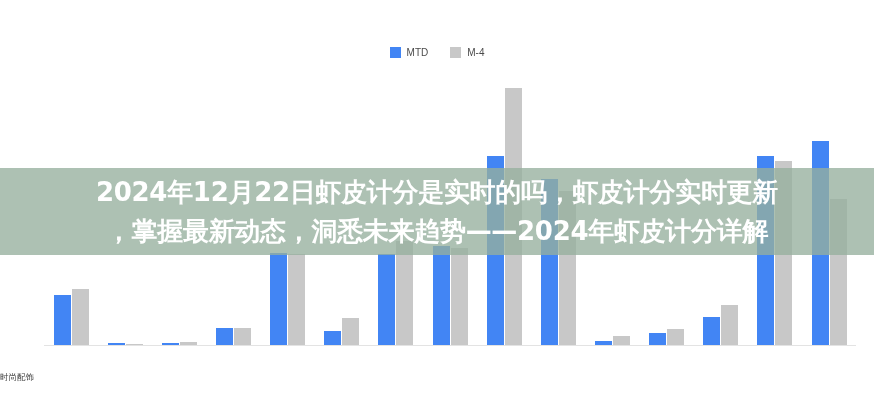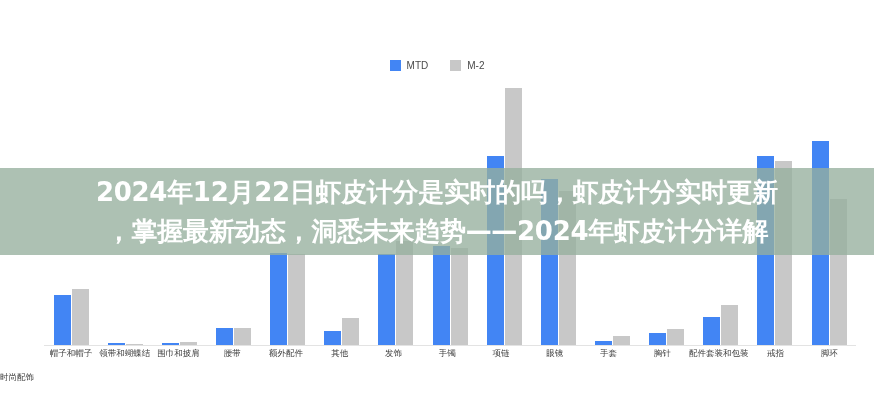--- a/index.html
+++ b/index.html
@@ -33,21 +33,21 @@
     font-size: 15px;
     font-weight: bold;
     color: #2b2b2b;
     letter-spacing: 0.5px;
   }
 
   
   .legend {
     position: absolute;
     left: 0;
-    top: 60px;
+    top: 47px;
     width: 874px;
     display: flex;
     justify-content: center;
     align-items: flex-start;
     gap: 22px;
   }
   .legend-item {
     display: flex;
     align-items: center;
     gap: 6px;
@@ -160,21 +160,21 @@
 <div id="chart-root">
 
 
   <div class="legend">
     <div class="legend-item">
       <span class="legend-swatch" style="background:#4285f4"></span>
       <span class="legend-label">MTD</span>
     </div>
     <div class="legend-item">
       <span class="legend-swatch" style="background:#c8c8c8"></span>
-      <span class="legend-label">M-2</span>
+      <span class="legend-label">M-4</span>
     </div>
   </div>
 
   <div class="plot-area">
     <div class="bar-groups" id="bar-groups">
         <div class="bar-group">
           <div class="bar bar-mtd" style="height: 51px;"></div>
           <div class="bar bar-prev" style="height: 57px;"></div>
         </div>
         <div class="bar-group">
@@ -230,37 +230,20 @@
           <div class="bar bar-prev" style="height: 185px;"></div>
         </div>
         <div class="bar-group">
           <div class="bar bar-mtd" style="height: 205px;"></div>
           <div class="bar bar-prev" style="height: 147px;"></div>
         </div>
       </div>
     <div class="plot-baseline"></div>
   </div>
 
-  <div class="xlabels" id="xlabels">
-      <div class="xlabel">帽子和帽子</div>
-      <div class="xlabel">领带和蝴蝶结</div>
-      <div class="xlabel">围巾和披肩</div>
-      <div class="xlabel">腰带</div>
-      <div class="xlabel">额外配件</div>
-      <div class="xlabel">其他</div>
-      <div class="xlabel">发饰</div>
-      <div class="xlabel">手镯</div>
-      <div class="xlabel">项链</div>
-      <div class="xlabel">眼镜</div>
-      <div class="xlabel">手套</div>
-      <div class="xlabel">胸针</div>
-      <div class="xlabel">配件套装和包装</div>
-      <div class="xlabel">戒指</div>
-      <div class="xlabel">脚环</div>
-    </div>
 
   <div class="axis-title">时尚配饰</div>
 
   <div class="overlay-banner">
     <div class="overlay-line">2024年12月22日虾皮计分是实时的吗，虾皮计分实时更新</div>
     <div class="overlay-line">，掌握最新动态，洞悉未来趋势——2024年虾皮计分详解</div>
   </div>
 
 </div>
 

